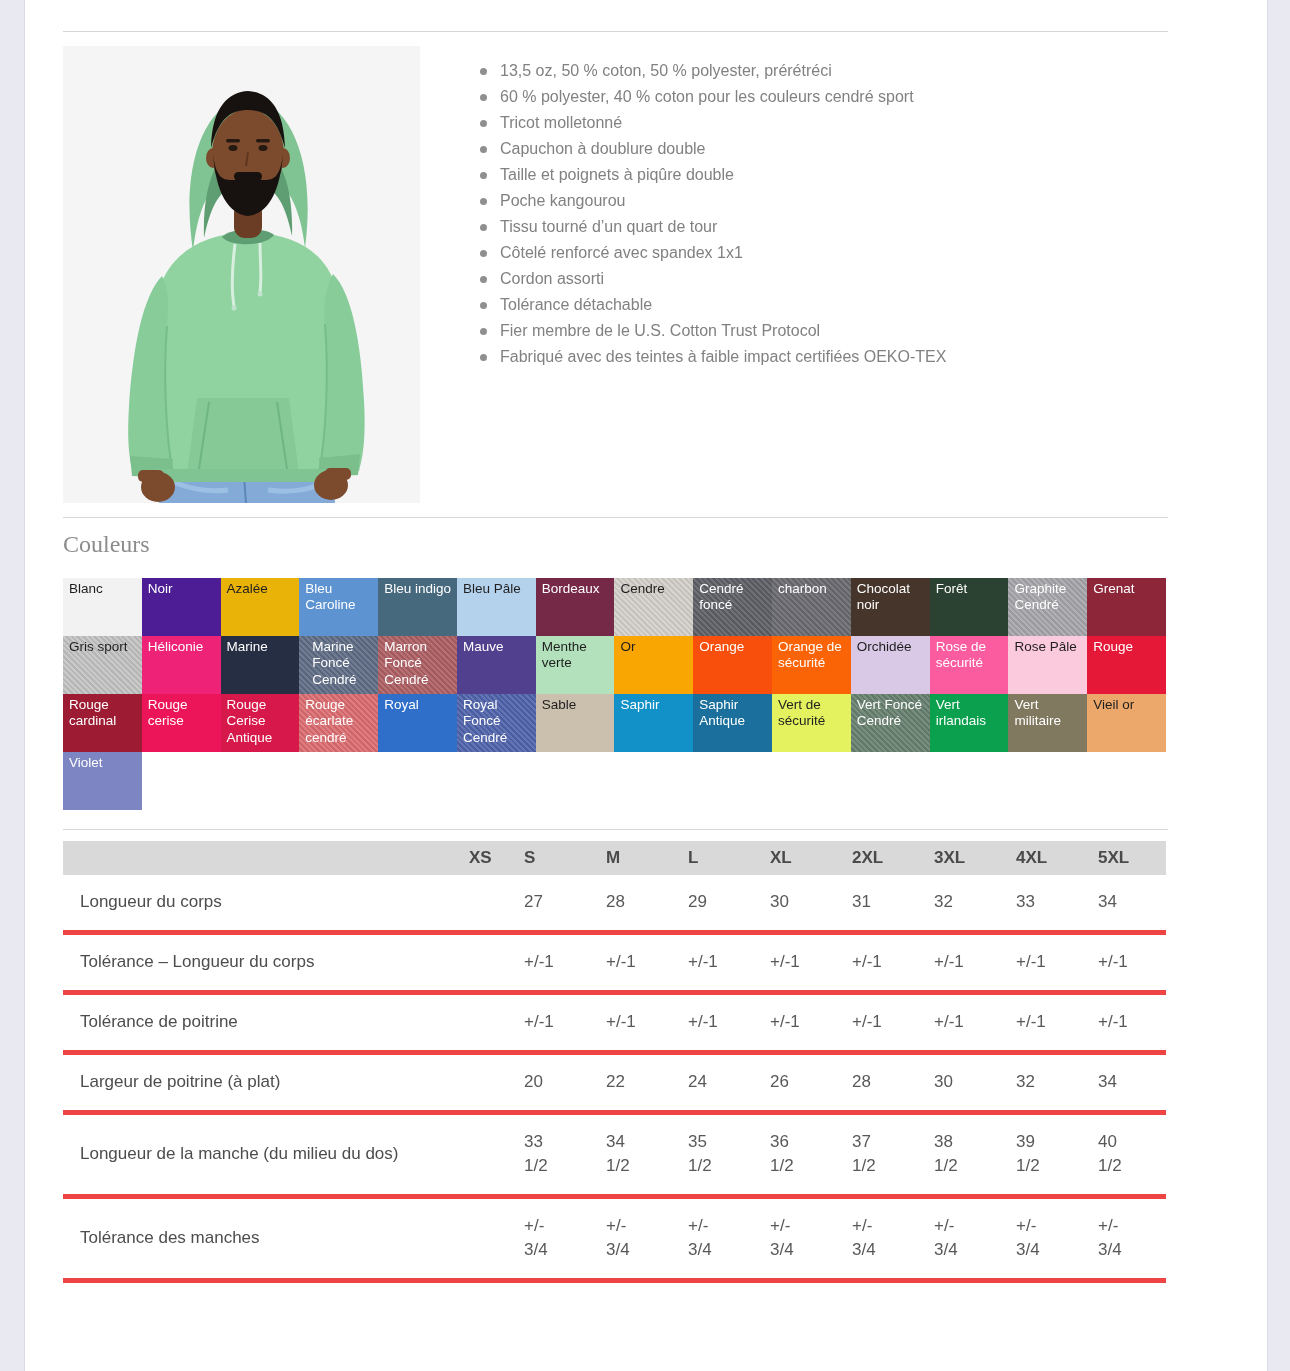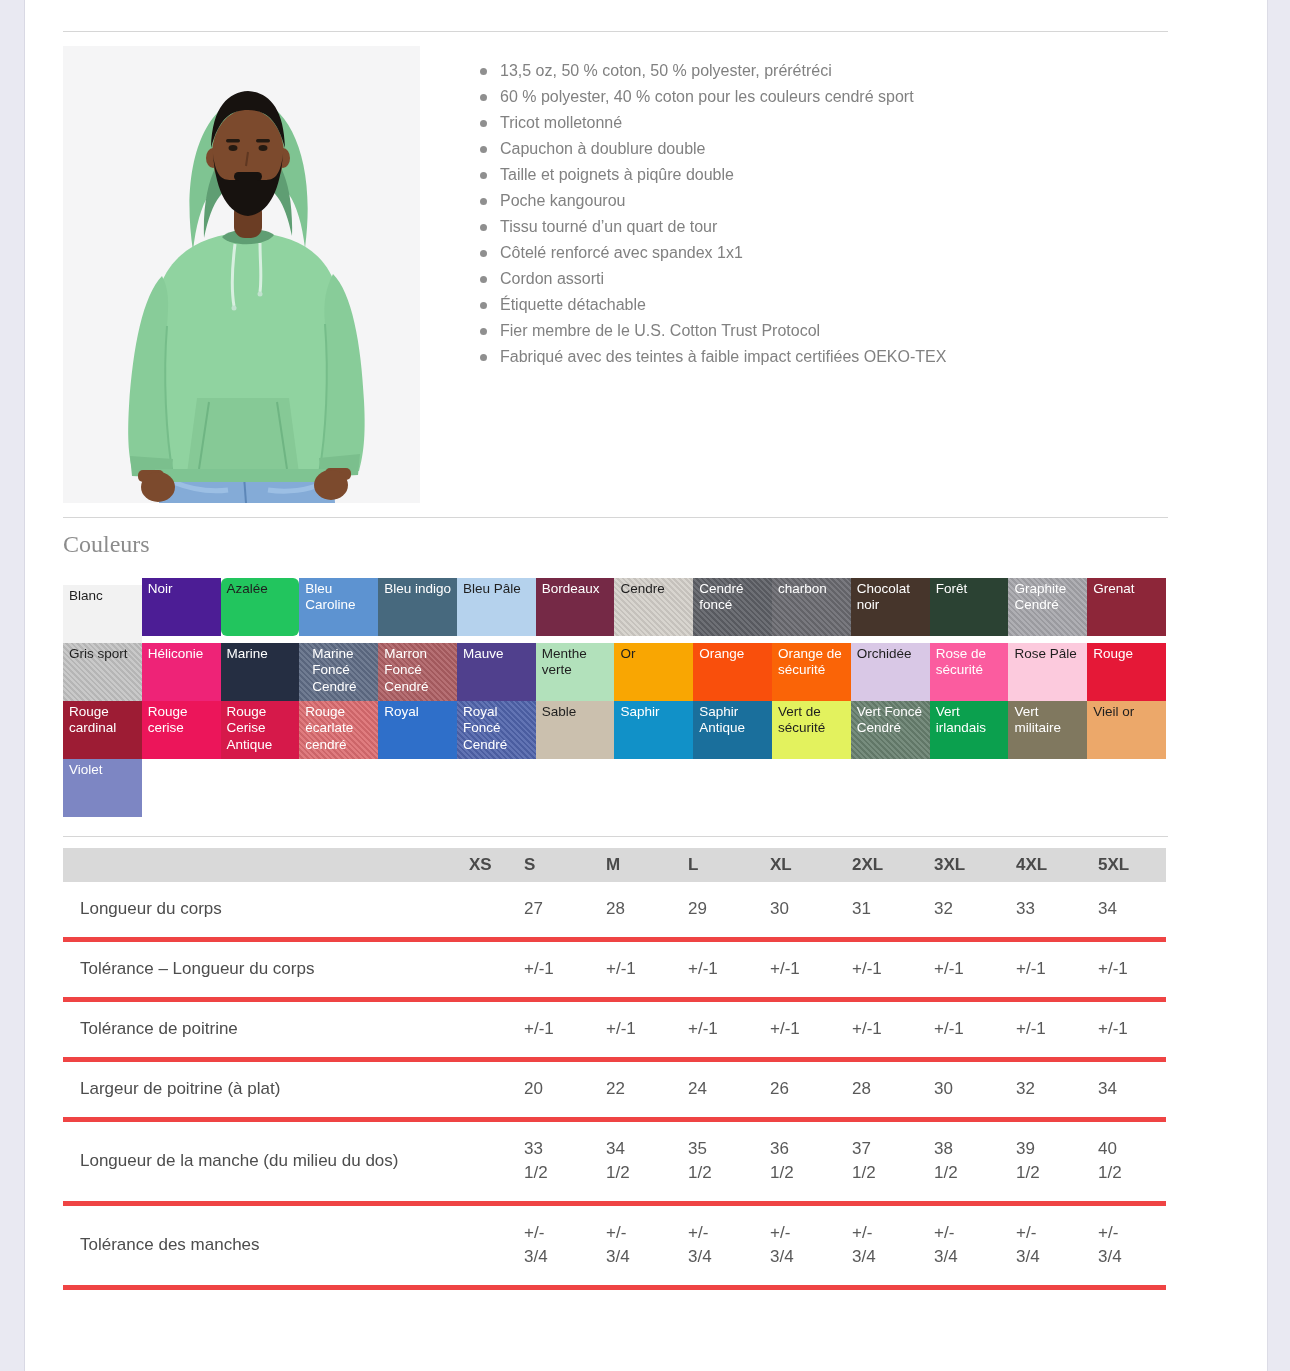--- a/index.html
+++ b/index.html
@@ -149,34 +149,34 @@
     <ul class="features">
       <li>13,5 oz, 50 % coton, 50 % polyester, prérétréci</li>
       <li>60 % polyester, 40 % coton pour les couleurs cendré sport</li>
       <li>Tricot molletonné</li>
       <li>Capuchon à doublure double</li>
       <li>Taille et poignets à piqûre double</li>
       <li>Poche kangourou</li>
       <li>Tissu tourné d’un quart de tour</li>
       <li>Côtelé renforcé avec spandex 1x1</li>
       <li>Cordon assorti</li>
-      <li>Étiquette détachable</li>
+      <li>Tolérance détachable</li>
       <li>Fier membre de le U.S. Cotton Trust Protocol</li>
       <li>Fabriqué avec des teintes à faible impact certifiées OEKO-TEX</li>
     </ul>
   </section>
 
   <hr class="rule rule-mid">
 
   <h2 class="section-title">Couleurs</h2>
 
   <div class="swatch-grid">
-    <div class="swatch" style="background-color: rgb(242, 242, 242); color: rgb(31, 31, 31); margin-top: 7px;">Blanc</div>
+    <div class="swatch" style="background-color: rgb(242, 242, 242); color: rgb(31, 31, 31);">Blanc</div>
     <div class="swatch" style="background-color: #4c1d95; color: rgb(255, 255, 255);">Noir</div>
-    <div class="swatch" style="background-color: #22c55e; color: rgb(31, 31, 31); border-radius: 6px;">Azalée</div>
+    <div class="swatch" style="background-color: #eab308; color: rgb(31, 31, 31);">Azalée</div>
     <div class="swatch" style="background-color: rgb(93, 147, 209); color: rgb(255, 255, 255);">Bleu Caroline</div>
     <div class="swatch" style="background-color: rgb(71, 105, 126); color: rgb(255, 255, 255);">Bleu indigo</div>
     <div class="swatch" style="background-color: rgb(181, 210, 237); color: rgb(31, 31, 31);">Bleu Pâle</div>
     <div class="swatch" style="background-color: rgb(117, 41, 70); color: rgb(255, 255, 255);">Bordeaux</div>
     <div class="swatch heather" style="background-color: rgb(212, 208, 202); color: rgb(31, 31, 31);">Cendre</div>
     <div class="swatch heather" style="background-color: rgb(94, 96, 102); color: rgb(255, 255, 255);">Cendré foncé</div>
     <div class="swatch heather" style="background-color: rgb(106, 106, 112); color: rgb(255, 255, 255);">charbon</div>
     <div class="swatch" style="background-color: rgb(70, 53, 43); color: rgb(255, 255, 255);">Chocolat noir</div>
     <div class="swatch" style="background-color: rgb(43, 66, 51); color: rgb(255, 255, 255);">Forêt</div>
     <div class="swatch heather" style="background-color: rgb(166, 166, 171); color: rgb(255, 255, 255);">Graphite Cendré</div>

